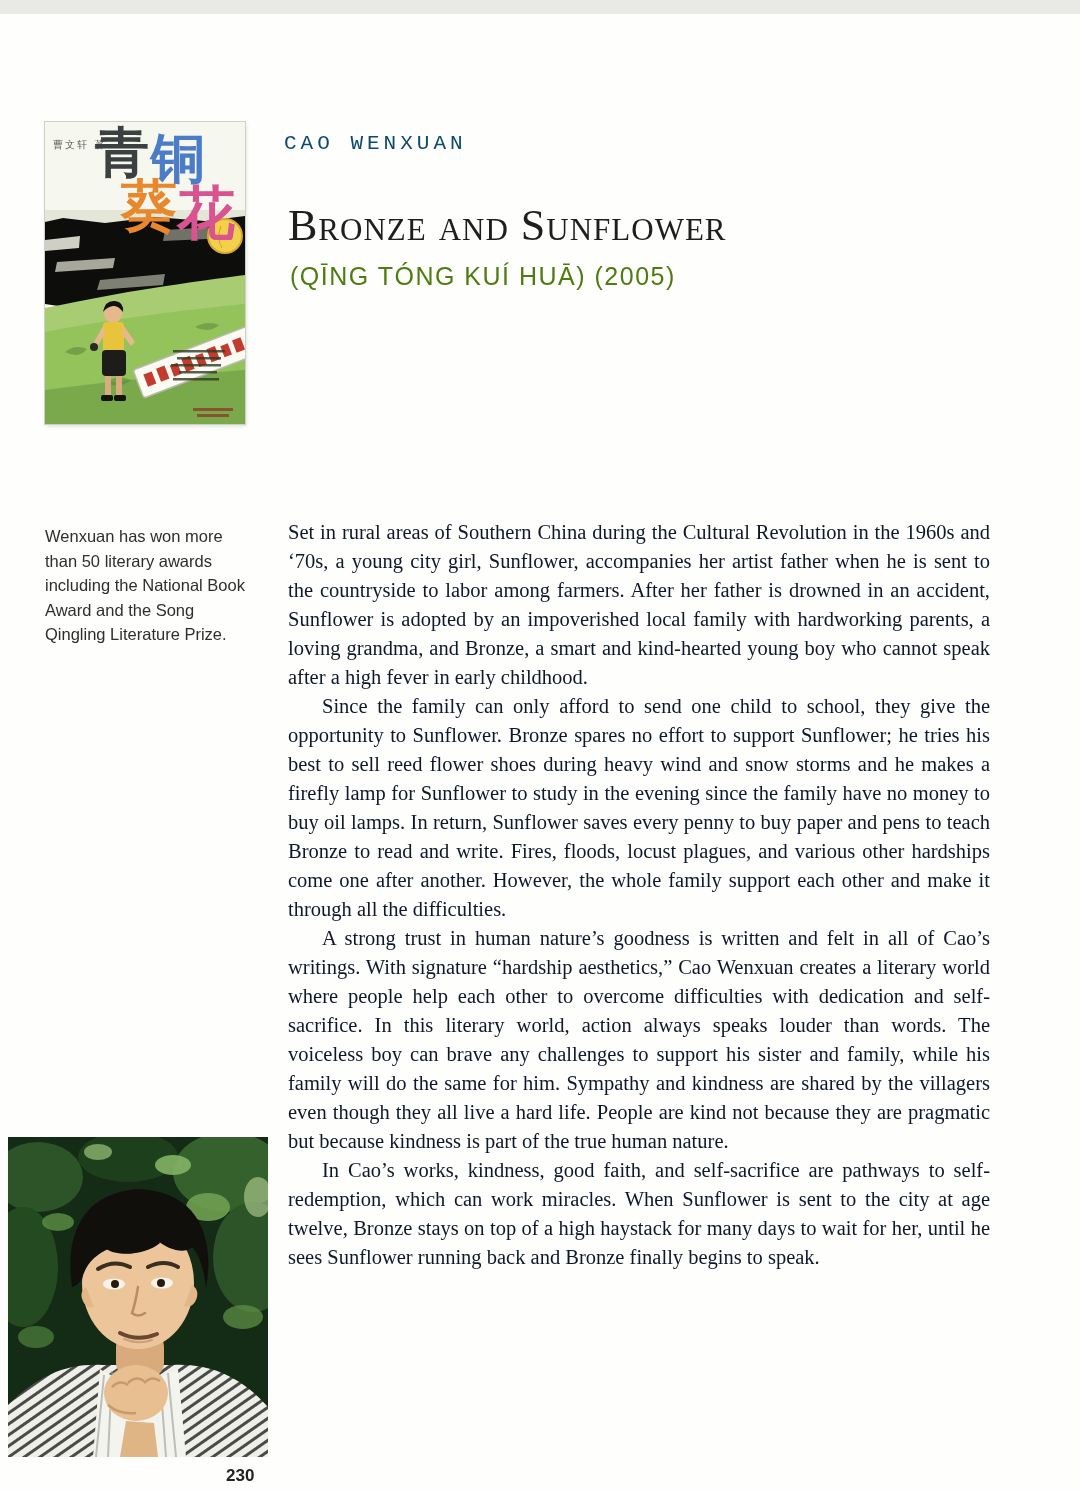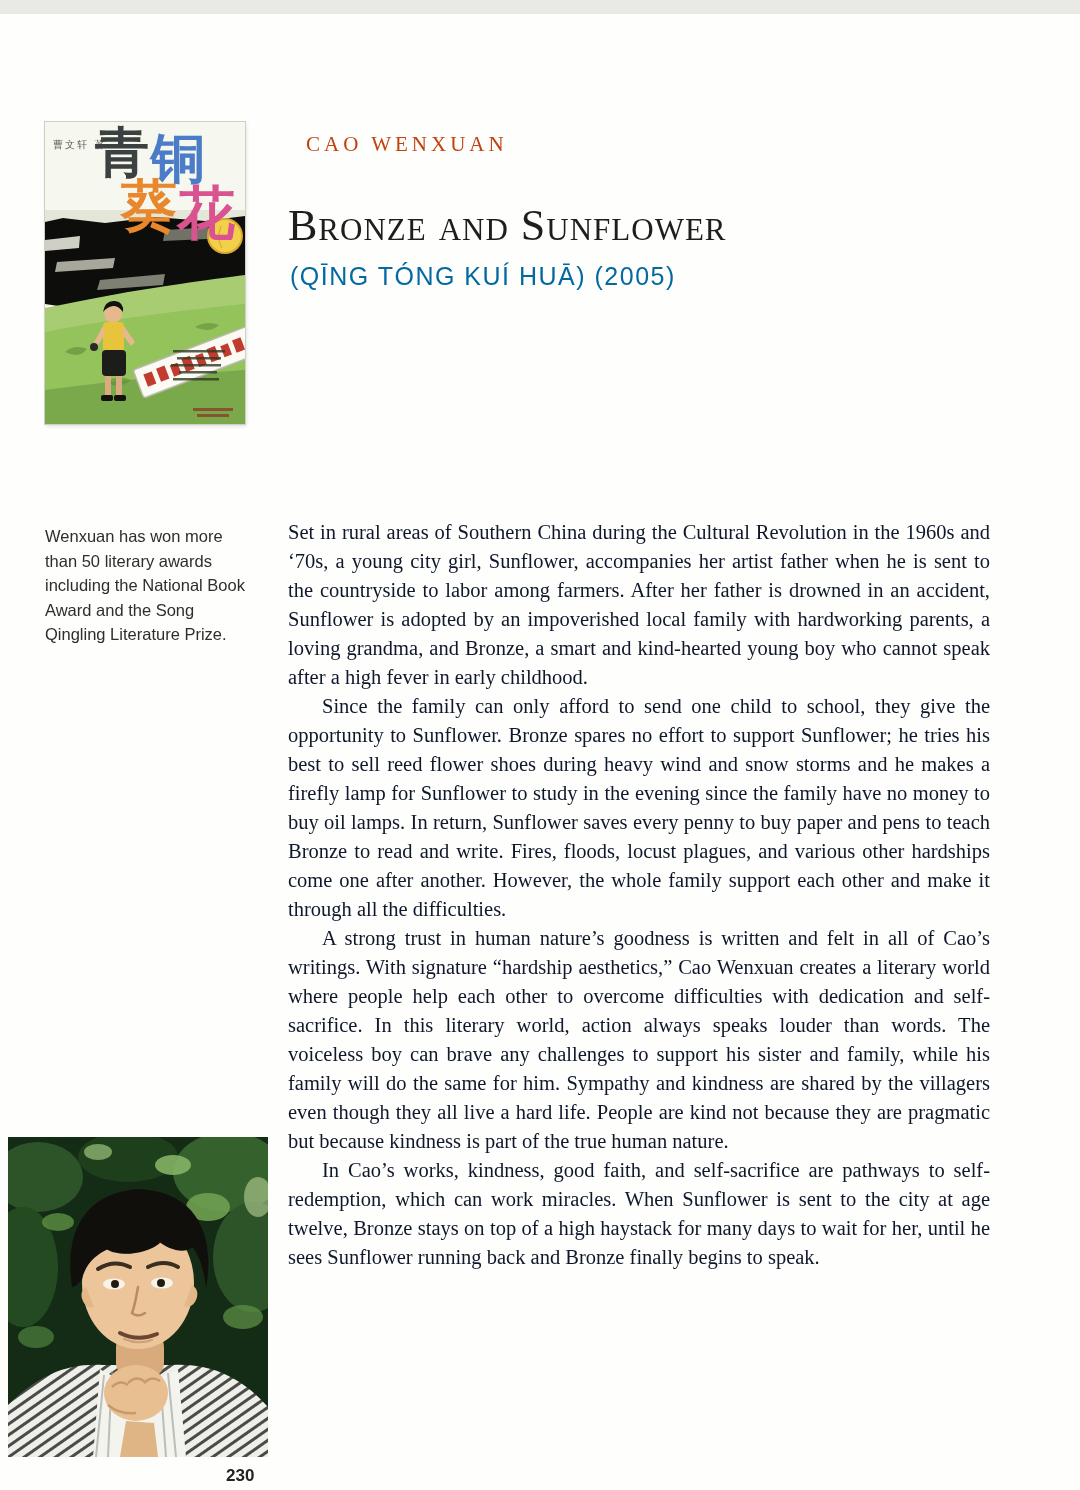--- a/index.html
+++ b/index.html
@@ -22,31 +22,31 @@
   .char-tong{left:106px;top:10px;font-size:54px;color:#4a7cc7;}
   .char-kui{left:76px;top:56px;font-size:56px;color:#e8872b;}
   .char-hua{left:132px;top:62px;font-size:58px;color:#d8538f;}
   .cover-credit{
     position:absolute;left:8px;top:16px;z-index:4;
     font-family:"DejaVu Sans",sans-serif;font-size:10px;color:#5a5a55;letter-spacing:2px;
   }
 
   
   .hdr-author{
-    position:absolute;left:306px;top:118px;
-    font-family:Liberation Serif, serif;font-size:21px;letter-spacing:4px;color:#c2410c;
+    position:absolute;left:284px;top:118px;
+    font-family:Liberation Mono, monospace;font-size:21px;letter-spacing:4px;color:#0c4a6e;
   }
   .hdr-title{
     position:absolute;left:288px;top:186px;width:720px;
     font-family:"Liberation Serif",serif;font-variant:small-caps;
     font-size:44px;letter-spacing:1px;color:#1e1e1e;
   }
   .hdr-pinyin{
     position:absolute;left:290px;top:248px;
-    font-family:"Liberation Sans",sans-serif;font-size:25px;letter-spacing:1.5px;color:#0369a1;
+    font-family:"Liberation Sans",sans-serif;font-size:25px;letter-spacing:1.5px;color:#4d7c0f;
   }
   .hdr-tagline{
     position:absolute;left:289px;top:316px;width:710px;
     font-style:italic;font-size:23px;line-height:36px;color:#1f1f1f;
   }
 
   
   .sidebar{
     position:absolute;left:45px;top:510px;width:200px;
     font-family:"Liberation Sans",sans-serif;font-size:16.5px;line-height:24.5px;color:#2e2e2e;

